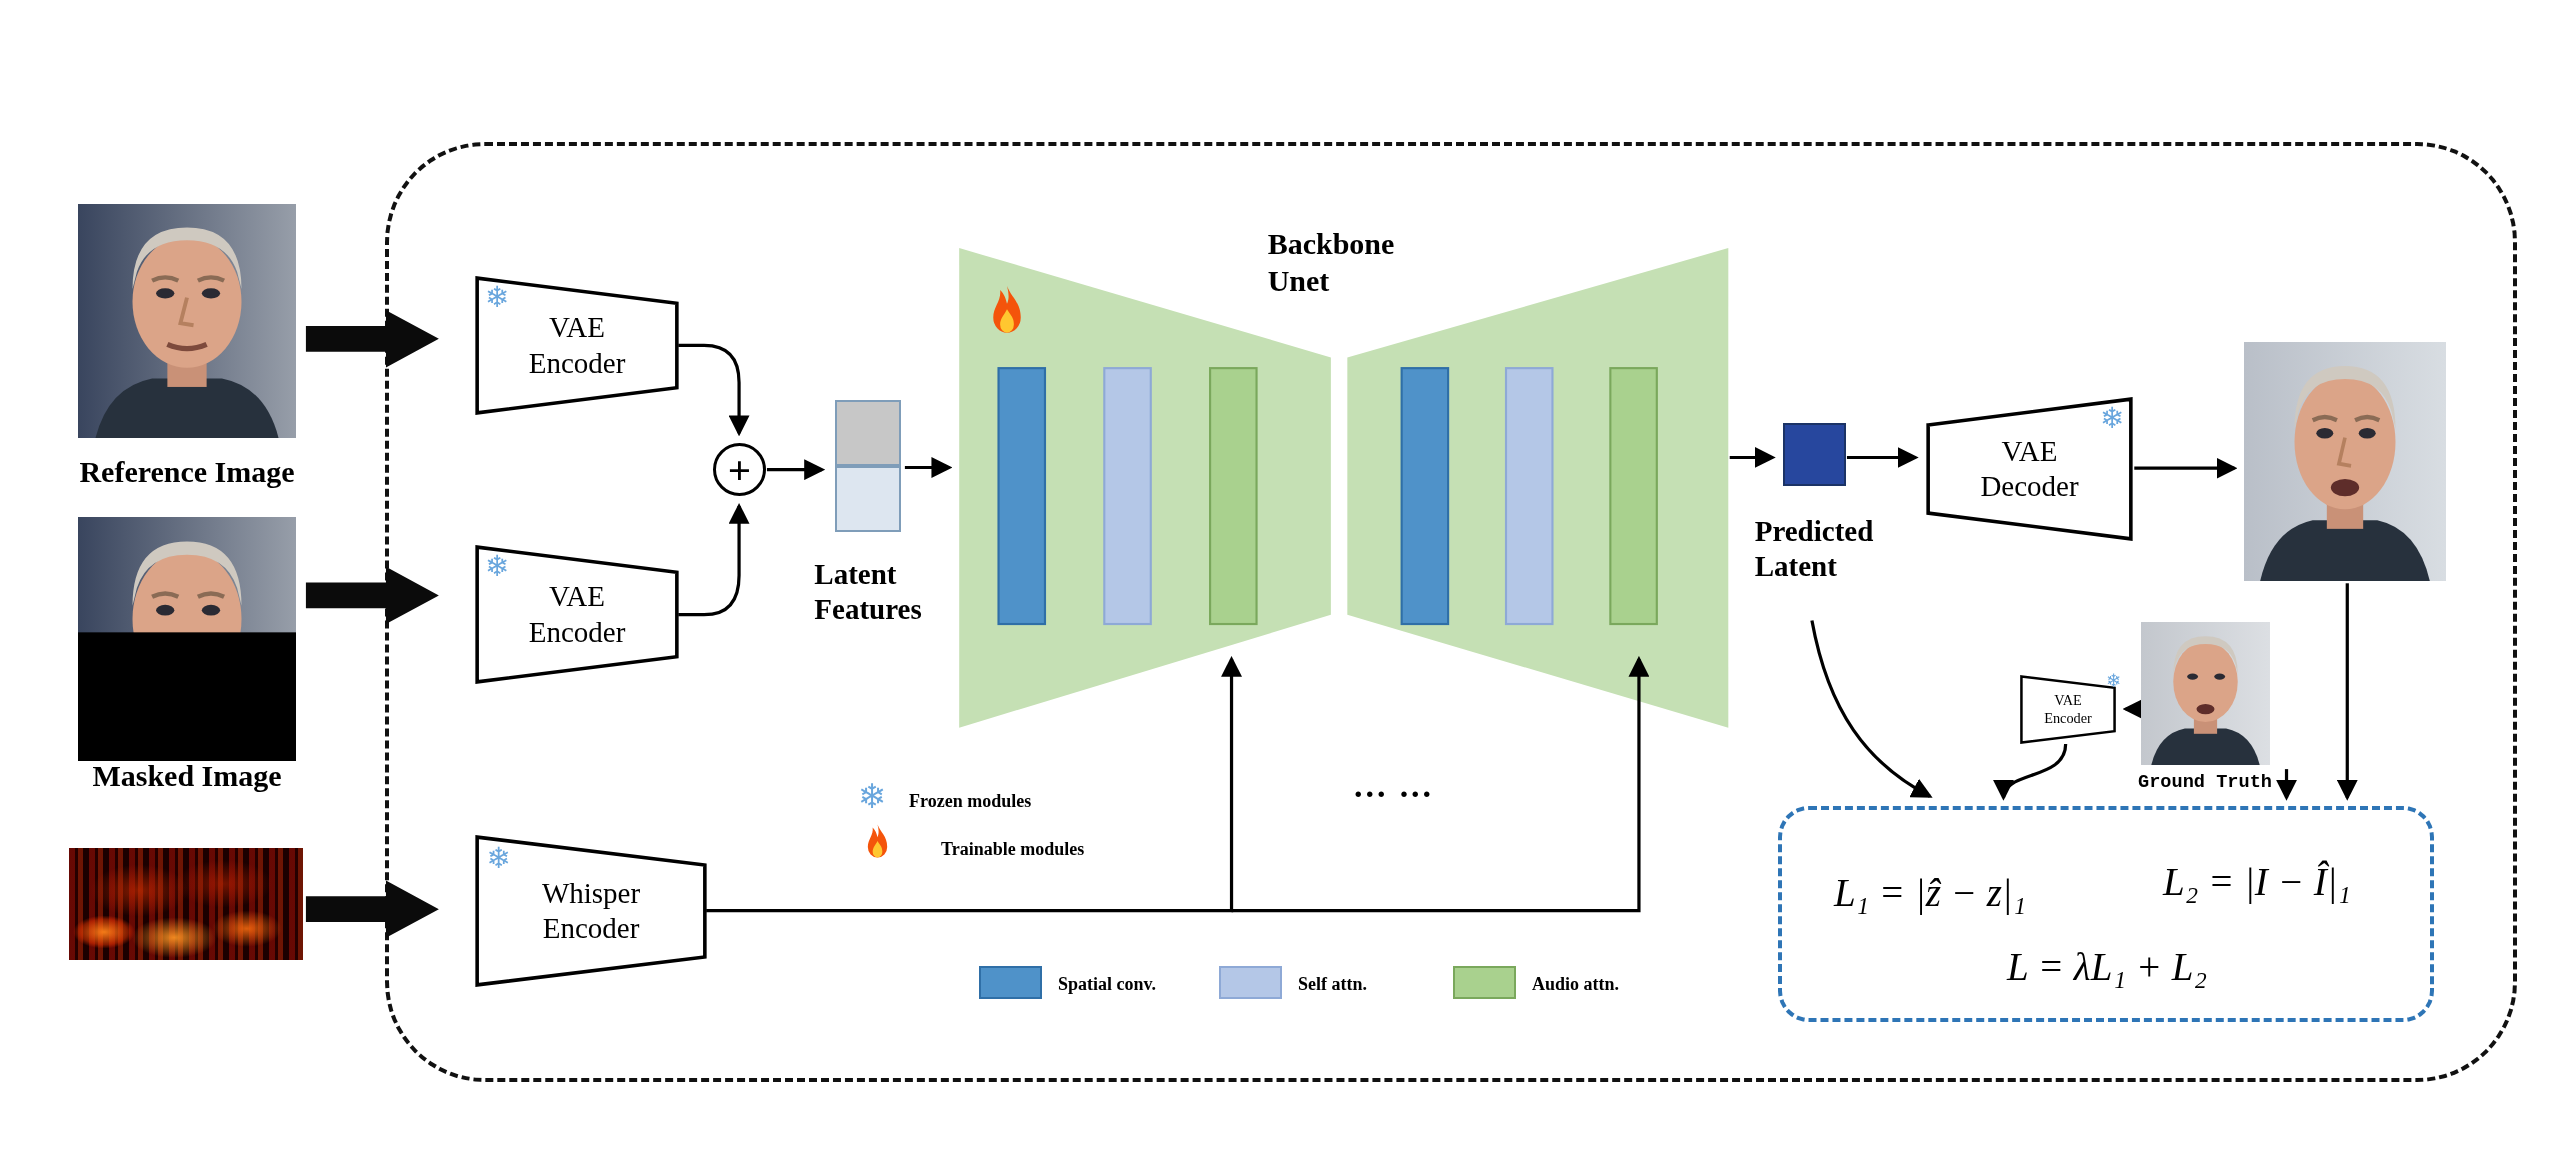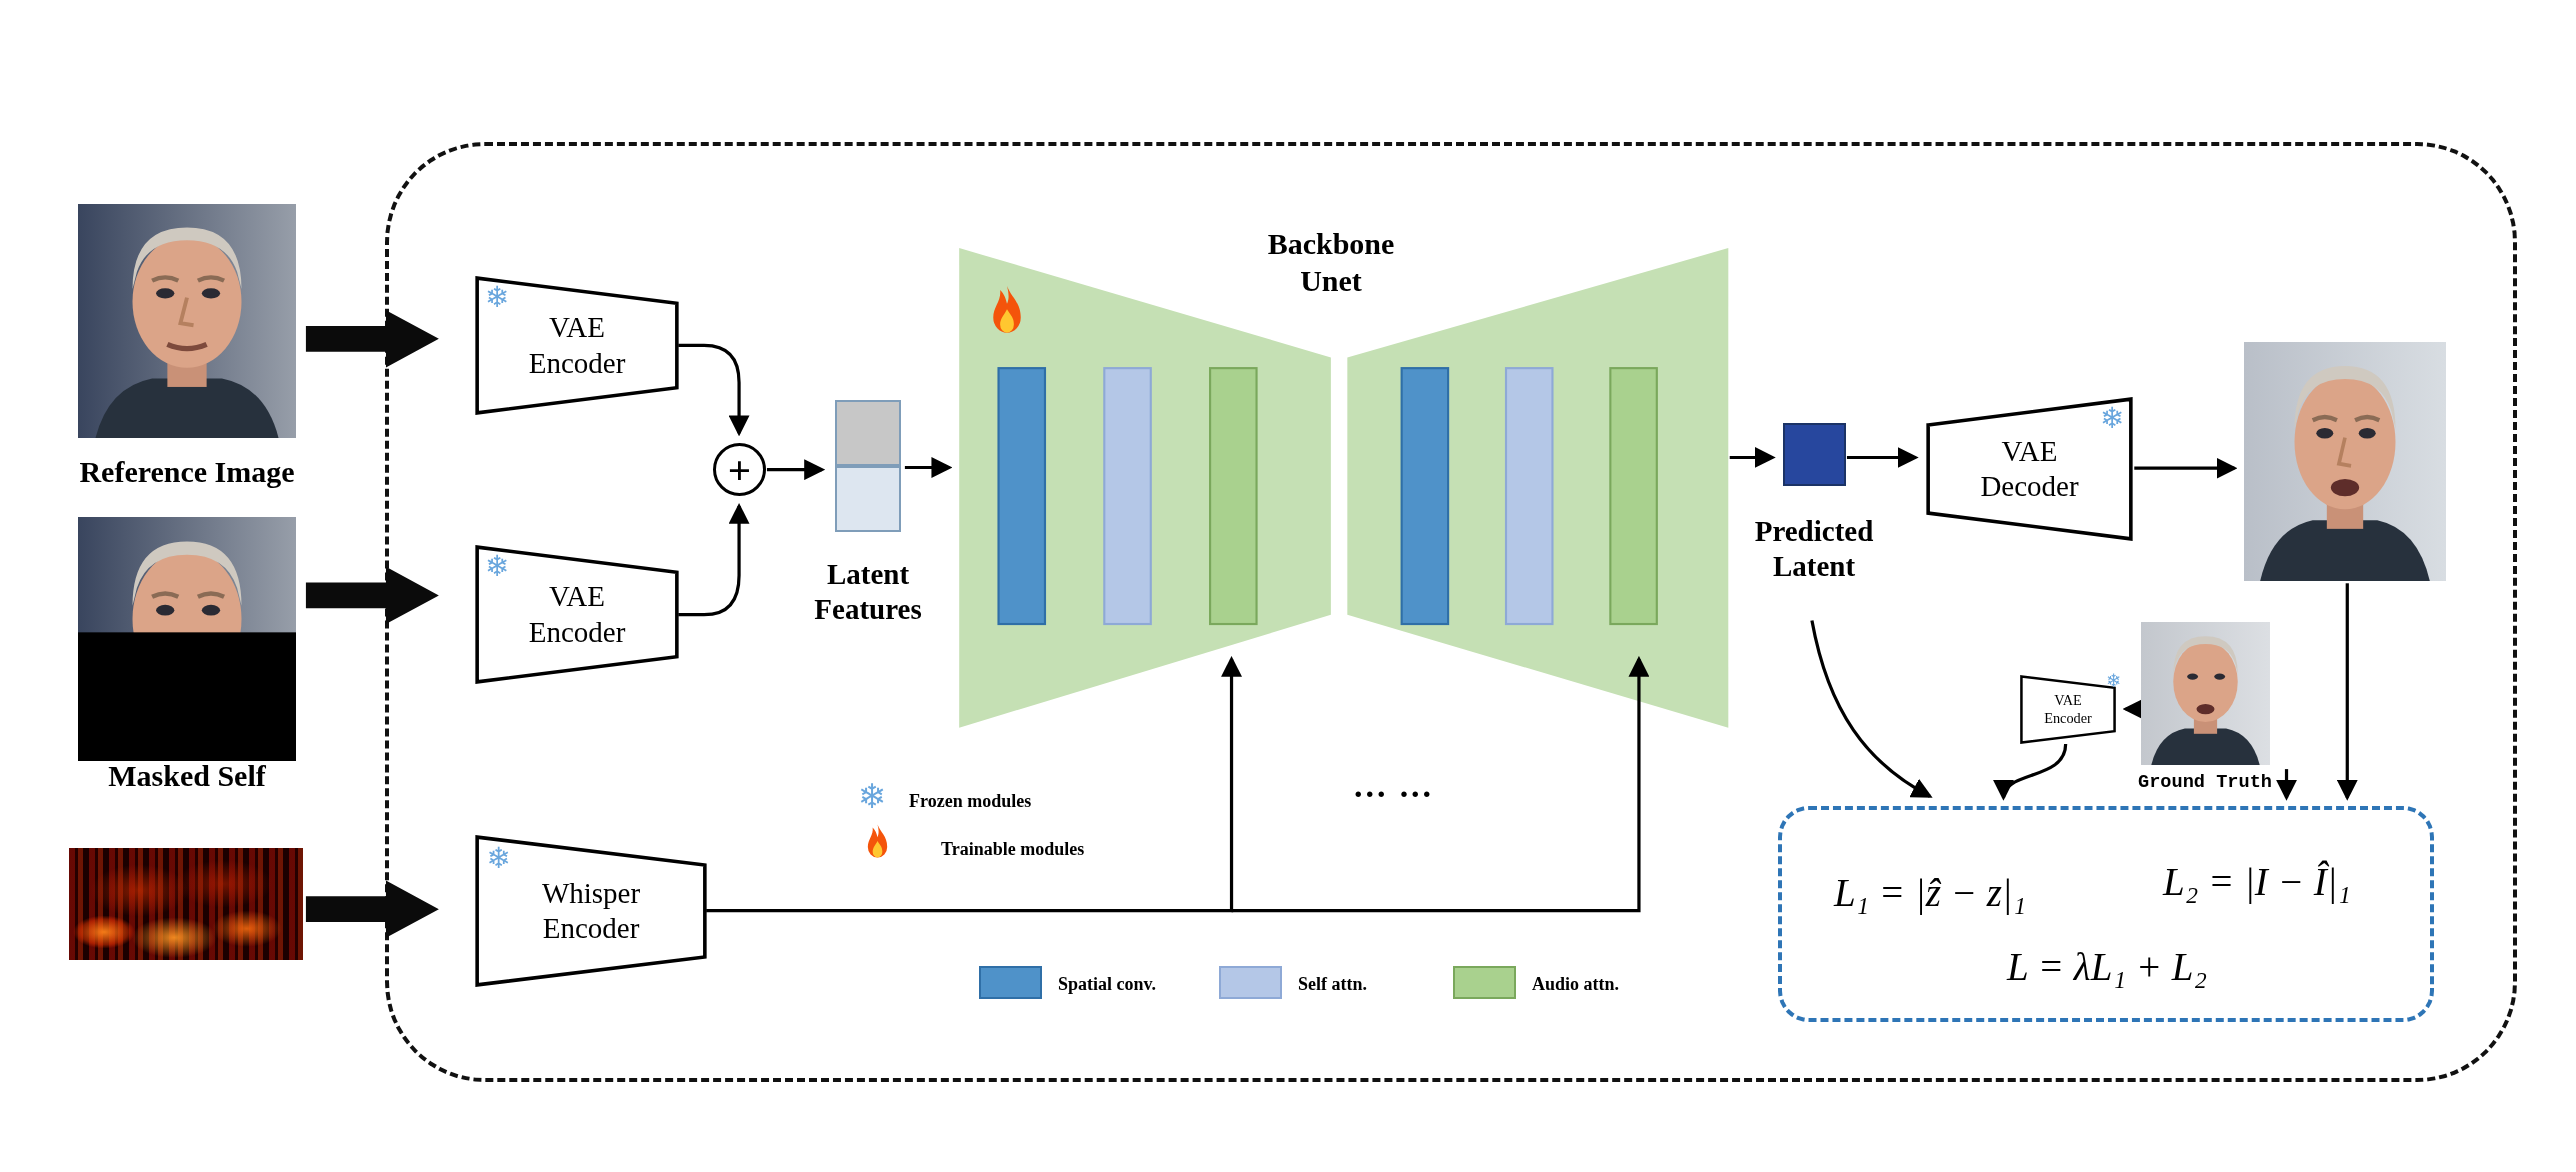--- a/index.html
+++ b/index.html
@@ -5,21 +5,21 @@
   html,body{margin:0;padding:0;background:#fff;}
   .canvas{position:relative;width:2576px;height:1173px;background:#fff;overflow:hidden;
           font-family:"Liberation Serif",serif;color:#000;}
   .abs{position:absolute;}
   
   .main-box{position:absolute;left:385px;top:142px;width:2124px;height:932px;
             border:4.3px dashed #111;border-radius:100px;}
   .loss-box{position:absolute;left:1778px;top:806px;width:648px;height:208px;
             border:4.3px dashed #2e75b6;border-radius:31px;background:#fff;}
   
-  .lbl{position:absolute;font-weight:bold;text-align:center;white-space:pre-line;
+  .lbl{position:absolute;font-weight:bold;white-space:pre-line;
        transform:translate(-50%,-50%);line-height:1.22;}
   .lbl-left{position:absolute;font-weight:bold;text-align:left;white-space:pre;
        transform:translate(0,-50%);}
   .f42{font-size:30px;} .f40{font-size:29px;} .f36{font-size:18px;text-align:right;}
   .f26{font-size:18.6px;font-family:Liberation Mono, monospace;} .f20{font-size:14.3px;} .f48{font-size:34px;}
   
   .module{position:absolute;}
   .module svg{position:absolute;left:0;top:0;width:100%;height:100%;overflow:visible;}
   .mlabel{position:absolute;inset:0;display:flex;align-items:center;justify-content:center;
           font-weight:normal;white-space:pre-line;text-align:center;line-height:1.22;}
@@ -100,21 +100,21 @@
       <rect width="100" height="110" fill="url(#g2)"></rect>
       <ellipse cx="50" cy="46" rx="25" ry="31" fill="#dba488"></ellipse>
       <path d="M25 40 Q25 11 50 11 Q75 11 75 40 L73 32 Q68 17 50 17 Q32 17 27 32 Z" fill="#cfc9c0"></path>
       <ellipse cx="40" cy="42" rx="4.2" ry="2.4" fill="#2a2a33"></ellipse>
       <ellipse cx="61" cy="42" rx="4.2" ry="2.4" fill="#2a2a33"></ellipse>
       <path d="M34 36 Q40 33 46 36" stroke="#8a6b55" stroke-width="2" fill="none"></path>
       <path d="M55 36 Q61 33 67 36" stroke="#8a6b55" stroke-width="2" fill="none"></path>
       <rect x="0" y="52" width="100" height="58" fill="#000"></rect>
     </svg>
   </div>
-  <div class="lbl f42" style="left:187px;top:776px;">Masked Self</div>
+  <div class="lbl f42" style="left:187px;top:776px;">Masked Image</div>
 
   <div class="spectro"></div>
 
   <svg class="bars-svg" width="2576" height="1173" viewBox="0 0 3604 1641">
     <defs>
       <clipPath id="unetclip">
         <polygon points="1342,347 1862,500 1862,860 1342,1018"></polygon>
         <polygon points="1885,500 2418,347 2418,1018 1885,860"></polygon>
       </clipPath>
     </defs>

